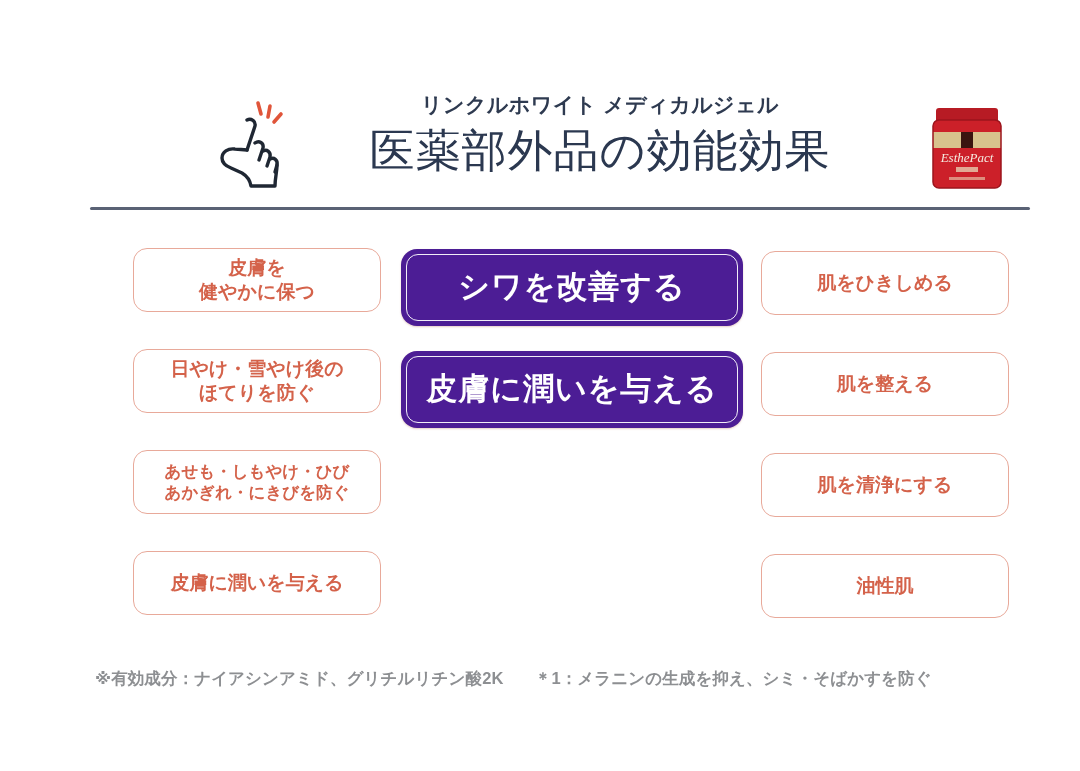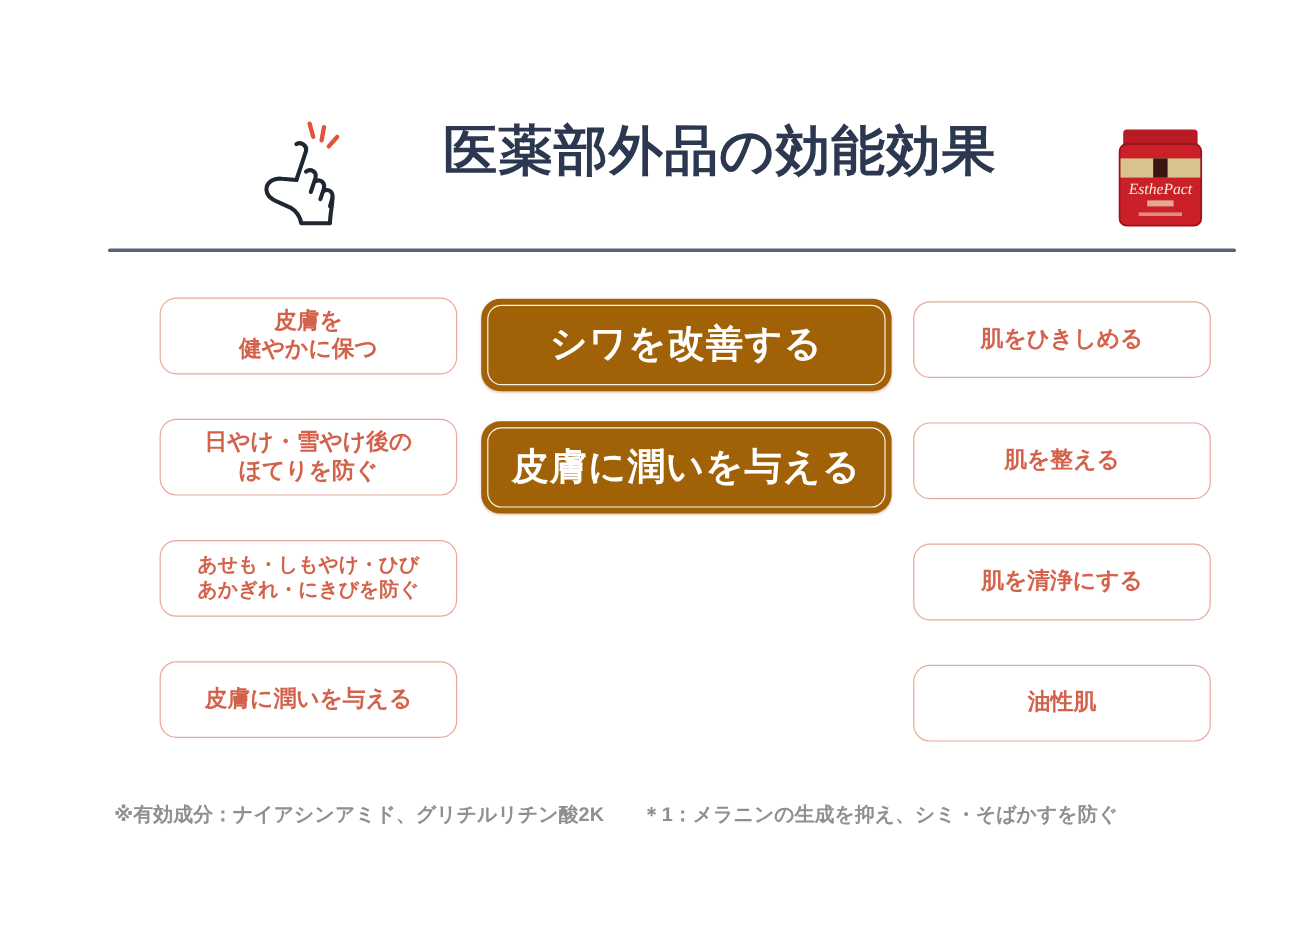--- a/index.html
+++ b/index.html
@@ -53,21 +53,21 @@
     font-weight: bold;
     color: #2e3a50;
     letter-spacing: 0.5px;
     line-height: 1.2;
     white-space: nowrap;
   }
 
   .main-title {
     margin-top: 8px;
     font-size: 45px;
-    font-weight: bold;
+    font-weight: normal;
     color: #2b3850;
     letter-spacing: 1px;
     line-height: 1.15;
     white-space: nowrap;
   }
 
   .product-jar {
     position: absolute;
     left: 838px;
     top: 14px;
@@ -125,21 +125,21 @@
   .side-box .t2 { font-size: 19px; text-align: center; }
   .side-box .t3 { font-size: 16.5px; }
 
   
   .mid-box {
     box-sizing: border-box;
     width: 100%;
     height: 77px;
     margin-bottom: 25px;
     border-radius: 16px;
-    background: #a16207;
+    background: #4c1d95;
     display: flex;
     align-items: center;
     justify-content: center;
     text-align: center;
     position: relative;
     box-shadow: 0 1px 2px rgba(180,110,90,0.35);
   }
   .mid-box:last-child { margin-bottom: 0; }
 
   .mid-box::before {
@@ -200,20 +200,21 @@
         </g>
         <g stroke="#e0553a" stroke-width="3.6" stroke-linecap="round">
           <line x1="66" y1="14" x2="63" y2="3"></line>
           <line x1="73" y1="17" x2="75" y2="6"></line>
           <line x1="79" y1="22" x2="86" y2="14"></line>
         </g>
       </svg>
     </div>
 
     <div class="header-text">
+      <div class="subtitle">リンクルホワイト メディカルジェル</div>
       <div class="main-title">医薬部外品の効能効果</div>
     </div>
 
     <div class="product-jar">
       <svg viewBox="0 0 78 92" width="78" height="92" aria-hidden="true">
         <rect x="8" y="6" width="62" height="16" rx="3" fill="#b71b24"></rect>
         <rect x="5" y="18" width="68" height="68" rx="6" fill="#cc2029"></rect>
         <rect x="5" y="30" width="68" height="16" fill="#d8c28d"></rect>
         <rect x="33" y="30" width="12" height="16" fill="#3b1410"></rect>
         <rect x="5" y="18" width="68" height="68" rx="6" fill="none" stroke="#9c141c" stroke-width="1.5"></rect>

